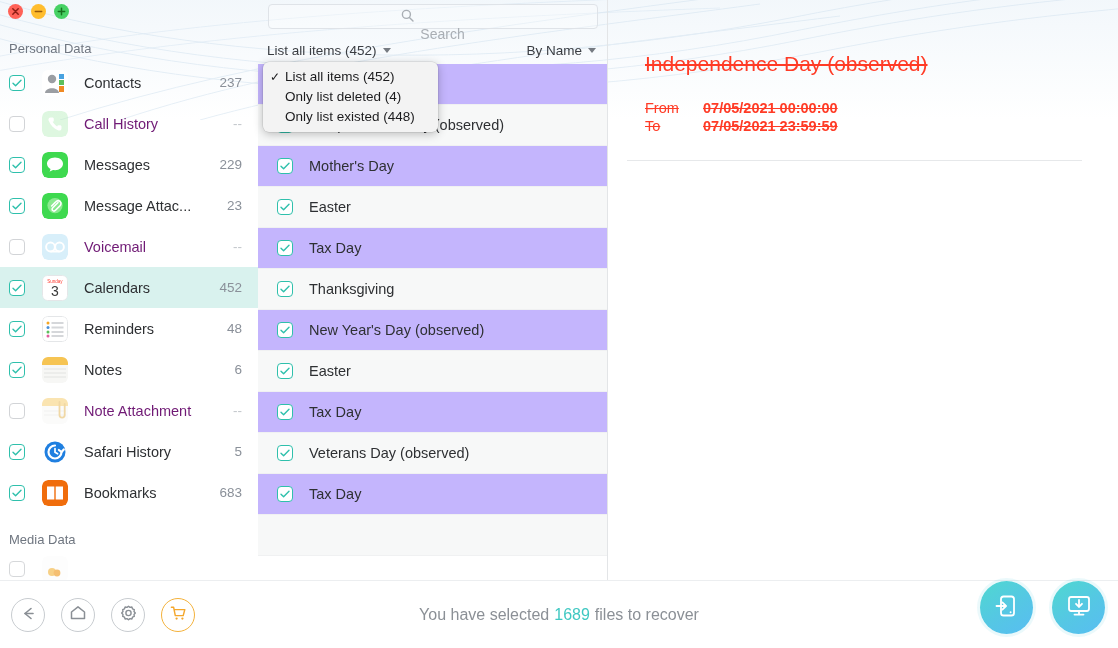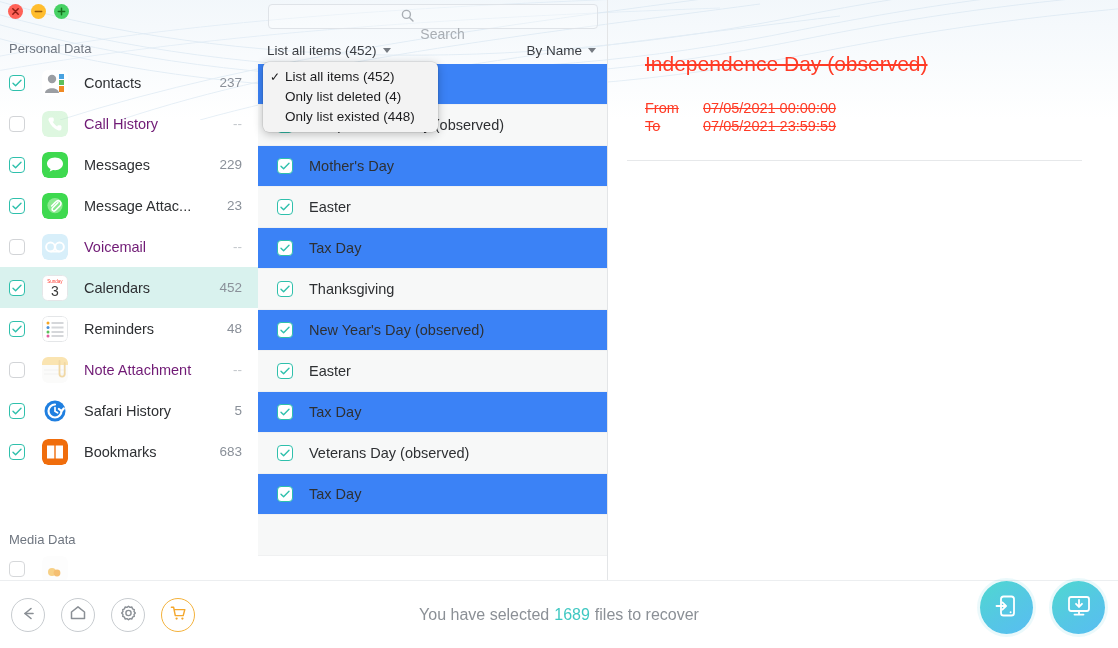--- a/index.html
+++ b/index.html
@@ -84,21 +84,21 @@
     position: absolute; left: 0; top: 38px; width: 350px; height: 25px;
     display: flex; align-items: center; justify-content: space-between;
     padding: 0 12px 0 9px;
   }
   .fr-btn { display: flex; align-items: center; gap: 6px; font-size: 13.5px; color: #3a3d42; }
   .caret { width: 0; height: 0; border-left: 4.5px solid transparent;
            border-right: 4.5px solid transparent; border-top: 5px solid #767b82; }
   .rowlist { position: absolute; left: 0; top: 64px; width: 349px; }
   .lrow {
     height: 41px; display: flex; align-items: center; padding-left: 19px;
-    background: #3b82f6; border-bottom: 1px solid #f0f1f2;
+    background: #c4b5fd; border-bottom: 1px solid #f0f1f2;
   }
   .lrow.alt { background: #f7f8f8; }
   .lrow-label { margin-left: 16px; font-size: 14.5px; color: #2e3033; }
 
   
   .dropdown {
     position: absolute; left: 263px; top: 62px; width: 175px;
     background: #f3f3f3; border-radius: 6px;
     box-shadow: 0 2px 10px rgba(0,0,0,.25), 0 0 0 .5px rgba(0,0,0,.12);
     padding: 5px 0; z-index: 60;
@@ -121,21 +121,21 @@
     color: #ff3b26; text-decoration: line-through; text-decoration-thickness: 1.5px;
     white-space: nowrap;
   }
   .dt-row {
     position: absolute; left: 36px; display: flex; align-items: baseline;
     color: #ff3b26; font-size: 14.5px; text-decoration: line-through;
   }
   .dt-row.r1 { top: 100px; }
   .dt-row.r2 { top: 118px; }
   .dt-key { width: 58px; flex: 0 0 58px; }
-  .dt-val { white-space: nowrap; }
+  .dt-val { white-space: nowrap; font-weight: bold; }
   .dt-divider {
     position: absolute; left: 18px; top: 160px; width: 455px; height: 1px;
     background: #e6e8ea;
   }
 
   
   .bottombar {
     position: absolute; left: 0; top: 580px; width: 1118px; height: 69px;
     background: #ffffff; border-top: 1px solid #eceef0; z-index: 30;
   }
@@ -327,20 +327,36 @@
             <rect x="9.5" y="6" width="12" height="2" fill="#d5d7da"></rect>
             <rect x="9.5" y="10.5" width="12" height="2" fill="#d5d7da"></rect>
             <rect x="9.5" y="15" width="12" height="2" fill="#d5d7da"></rect>
             <rect x="9.5" y="19" width="12" height="2" fill="#d5d7da"></rect>
           </svg>
         </div>
         <div class="sb-label">Reminders</div>
         <div class="sb-count">48</div>
       </div>
 
+      <div class="sb-item">
+        <div class="cbx">
+          <svg width="12" height="12" viewBox="0 0 12 12">
+              <path d="M2 6.2 L4.6 8.8 L10 3.2" fill="none" stroke="#2fc0ac" stroke-width="1.4" stroke-linecap="round" stroke-linejoin="round"></path>
+            </svg>
+        </div>
+        <div class="sb-icon">
+          <svg width="26" height="26" viewBox="0 0 26 26">
+            <rect x="0" y="0" width="26" height="26" rx="5" fill="#f7f7f5"></rect>
+            <path d="M0 5 A5 5 0 0 1 5 0 L21 0 A5 5 0 0 1 26 5 L26 8 L0 8 Z" fill="#f6c453"></path>
+            <path d="M2 12 H24 M2 16 H24 M2 20 H24" stroke="#e2e3e1" stroke-width="1"></path>
+          </svg>
+        </div>
+        <div class="sb-label">Notes</div>
+        <div class="sb-count">6</div>
+      </div>
 
       <div class="sb-item dim">
         <div class="cbx off"></div>
         <div class="sb-icon">
           <svg width="26" height="26" viewBox="0 0 26 26">
             <rect x="0" y="0" width="26" height="26" rx="5" fill="#f7f7f5"></rect>
             <path d="M0 5 A5 5 0 0 1 5 0 L21 0 A5 5 0 0 1 26 5 L26 8 L0 8 Z" fill="#f6c453"></path>
             <path d="M2 13 H24 M2 17 H24" stroke="#e2e3e1" stroke-width="1"></path>
             <path d="M17.5 4 L17.5 17 A2.6 2.6 0 0 0 22.7 17 L22.7 6" fill="none" stroke="#e0a93a" stroke-width="1.8" stroke-linecap="round"></path>
           </svg>

